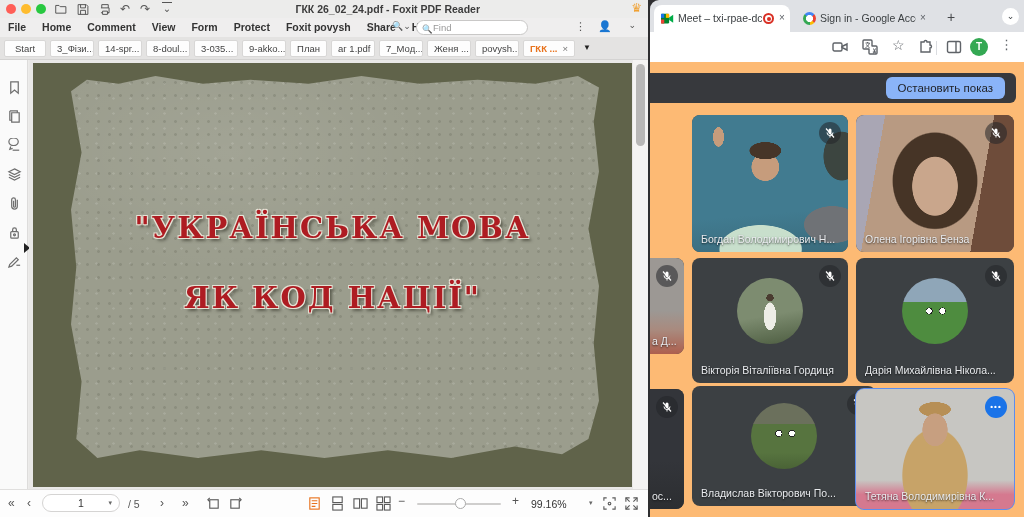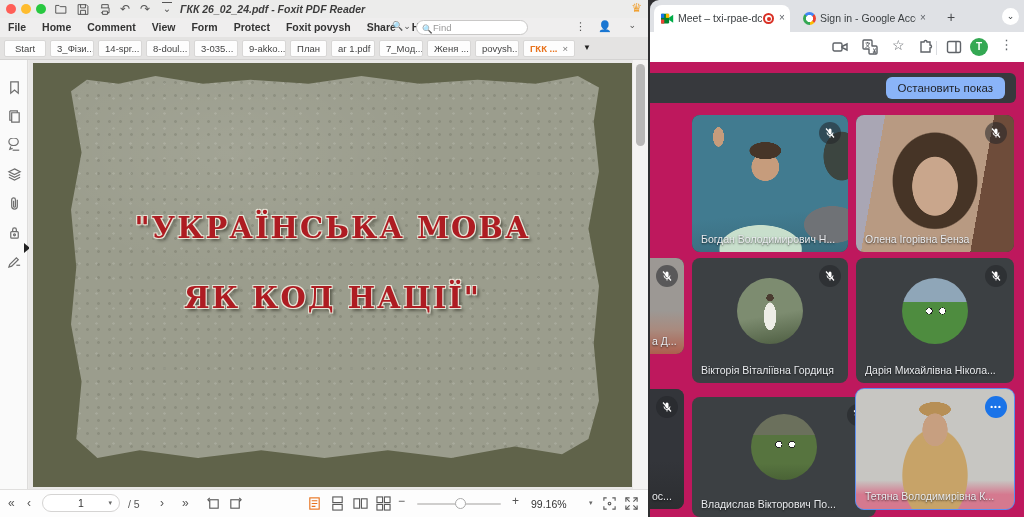--- a/index.html
+++ b/index.html
@@ -5,21 +5,21 @@
   * { margin:0; padding:0; box-sizing:border-box; }
   html,body { width:1024px; height:517px; overflow:hidden; background:#2e2e30; font-family:"Liberation Sans",sans-serif; }
 
   
   #foxit { position:absolute; left:0; top:0; width:648px; height:517px; background:#ecebea; }
   .fx-titlebar { position:absolute; left:0; top:0; width:648px; height:18px; background:#ececeb; }
   .tl { position:absolute; top:4px; width:10px; height:10px; border-radius:50%; }
   .tl.red{ left:6px; background:#ff5f57; } .tl.yel{ left:21px; background:#febc2e; } .tl.grn{ left:36px; background:#28c840; }
   .fx-tbicon { position:absolute; top:2px; width:16px; height:14px; color:#555; }
   .fx-tbicon svg { width:14px; height:13px; stroke:#555; fill:none; stroke-width:1.2; }
-  .fx-title { position:absolute; top:3px; left:180px; width:300px; text-align:left; font-size:10.5px; color:#3c3c3c; font-weight:bold; white-space:nowrap;font-style:italic; }
+  .fx-title { position:absolute; top:3px; left:180px; width:300px; text-align:right; font-size:10.5px; color:#3c3c3c; font-weight:bold; white-space:nowrap; }
   .fx-crown { position:absolute; top:1px; right:6px; font-size:12px; color:#f0a030; }
 
   .fx-menubar { position:absolute; left:0; top:18px; width:648px; height:19px; background:#efeeee; }
   .fx-menu { float:left; font-size:10.5px; color:#333; font-weight:bold; padding:3px 8px; cursor:default; }
   .fx-findwrap { position:absolute; right:82px; top:2px; width:150px; height:15px; }
   .fx-searchdd { position:absolute; left:-24px; top:1px; font-size:9px; color:#555; }
   .fx-find { position:absolute; left:0; top:0; width:112px; height:15px; border:1px solid #c9c8c7; border-radius:8px; background:#fff; font-size:9.5px; color:#999; padding-left:16px; line-height:13px; }
   .fx-find .mag { position:absolute; left:5px; top:2px; font-size:8.5px; color:#888; }
   .fx-mb-right { position:absolute; top:2px; font-size:11px; color:#555; }
 
@@ -78,21 +78,21 @@
   .cr-rec::after { content:""; position:absolute; left:1.5px; top:1.5px; width:4px; height:4px; background:#d93025; border-radius:50%; }
   .cr-newtab { position:absolute; left:297px; top:9px; font-size:14px; color:#45474a; }
   .cr-tabsearch { position:absolute; left:352px; top:8px; width:17px; height:17px; border-radius:50%; background:#fff; text-align:center; font-size:9px; color:#3c4043; line-height:16px; }
   .cr-toolbar { position:absolute; left:0; top:32px; width:374px; height:30px; background:#fff; }
   .cr-ticon { position:absolute; top:7px; width:18px; height:18px; color:#5f6368; }
   .cr-ticon svg { width:16px; height:16px; stroke:#5f6368; fill:none; stroke-width:1.4; }
   .cr-avatar { position:absolute; left:320px; top:6px; width:18px; height:18px; border-radius:50%; background:#34a853; color:#fff; font-size:10px; font-weight:bold; text-align:center; line-height:18px; }
   .cr-sep { position:absolute; left:286px; top:9px; width:1px; height:14px; background:#dadce0; }
 
   
-  #meet { position:absolute; left:0; top:62px; width:374px; height:455px; background:#be185d; overflow:hidden; }
+  #meet { position:absolute; left:0; top:62px; width:374px; height:455px; background:#fdba74; overflow:hidden; }
   .mt-banner { position:absolute; left:0px; top:11px; width:366px; height:30px; background:#37393d; border-radius:0 6px 6px 0; }
   .mt-stopbtn { position:absolute; right:11px; top:4px; height:22px; padding:0 12px; background:#8ab4f8; color:#1f2023; border:none; border-radius:6px; font-size:11.5px; font-family:"Liberation Sans",sans-serif; line-height:22px; }
   .tile { position:absolute; border-radius:8px; overflow:hidden; background:#3c4043; }
   .tile.speaking { outline:2.5px solid #5b8def; outline-offset:-1px; }
   .pname { position:absolute; left:9px; bottom:7px; font-size:10.5px; color:#e8eaed; text-shadow:0 1px 2px rgba(0,0,0,.7); white-space:nowrap; }
   .micoff { position:absolute; right:7px; top:7px; width:22px; height:22px; border-radius:50%; background:rgba(35,37,40,.55); text-align:center; }
   .micoff svg { width:12px; height:12px; margin-top:5px; }
   .morebtn { position:absolute; right:7px; top:7px; width:22px; height:22px; border-radius:50%; background:#1a73e8; color:#fff; font-size:8px; letter-spacing:1px; text-align:center; line-height:21px; font-weight:bold; }
   .avatarc { position:absolute; left:50%; top:42%; transform:translate(-50%,-50%); width:66px; height:66px; border-radius:50%; }
   
@@ -382,21 +382,21 @@
 
     <div class="tile" style="left:-4px;top:327px;width:38px;height:120px;border-radius:0 8px 8px 0">
       <div class="vid p3"></div>
       <div class="micoff" style="right:6px"><svg viewBox="0 0 24 24">
             <rect x="9" y="3" width="6" height="11" rx="3" fill="#fff"></rect>
             <path d="M6 11a6 6 0 0 0 12 0M12 17v4" stroke="#fff" stroke-width="2" fill="none"></path>
             <line x1="4" y1="3" x2="20" y2="21" stroke="#fff" stroke-width="2.4"></line>
           </svg></div>
       <div class="pname" style="left:6px">ос...</div>
     </div>
-    <div class="tile" style="left:42px;top:335px;width:184px;height:120px">
+    <div class="tile" style="left:42px;top:324px;width:184px;height:120px">
       <div class="micoff"><svg viewBox="0 0 24 24">
             <rect x="9" y="3" width="6" height="11" rx="3" fill="#fff"></rect>
             <path d="M6 11a6 6 0 0 0 12 0M12 17v4" stroke="#fff" stroke-width="2" fill="none"></path>
             <line x1="4" y1="3" x2="20" y2="21" stroke="#fff" stroke-width="2.4"></line>
           </svg></div>
       <div class="avatarc av-vladislav"></div>
       <div class="pname">Владислав Вікторович По...</div>
     </div>
     <div class="tile speaking" style="left:206px;top:327px;width:158px;height:120px">
       <div class="vid tetiana"></div>

